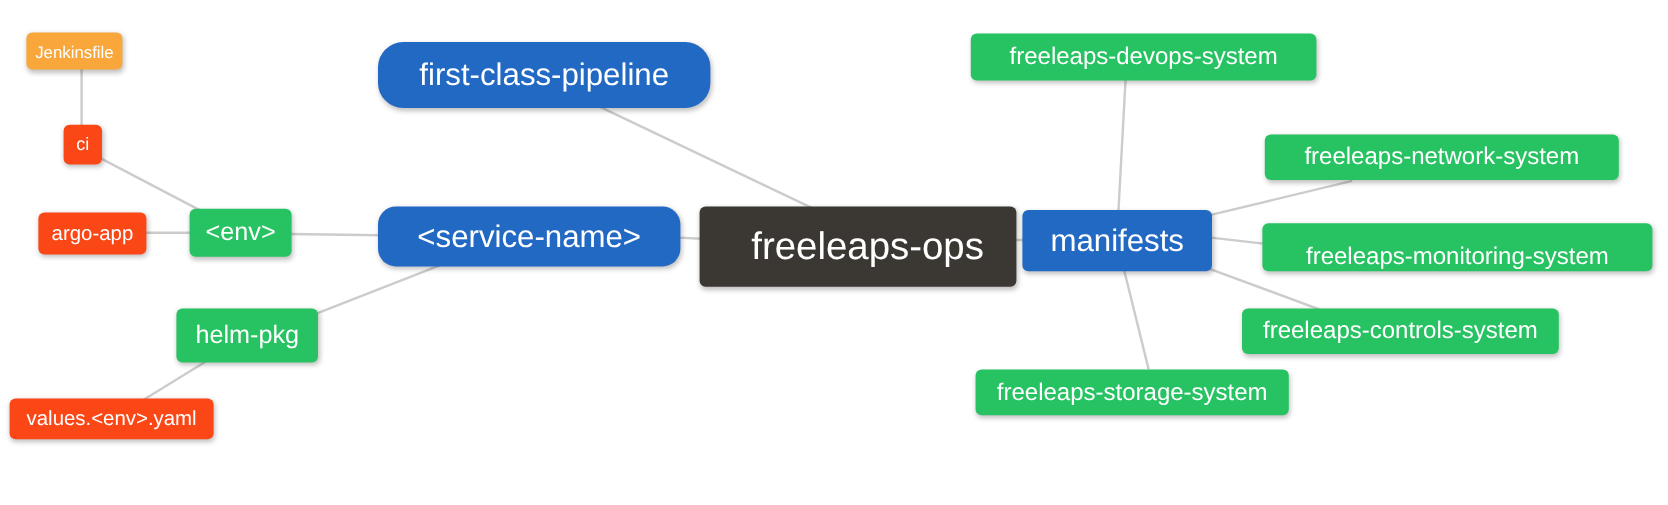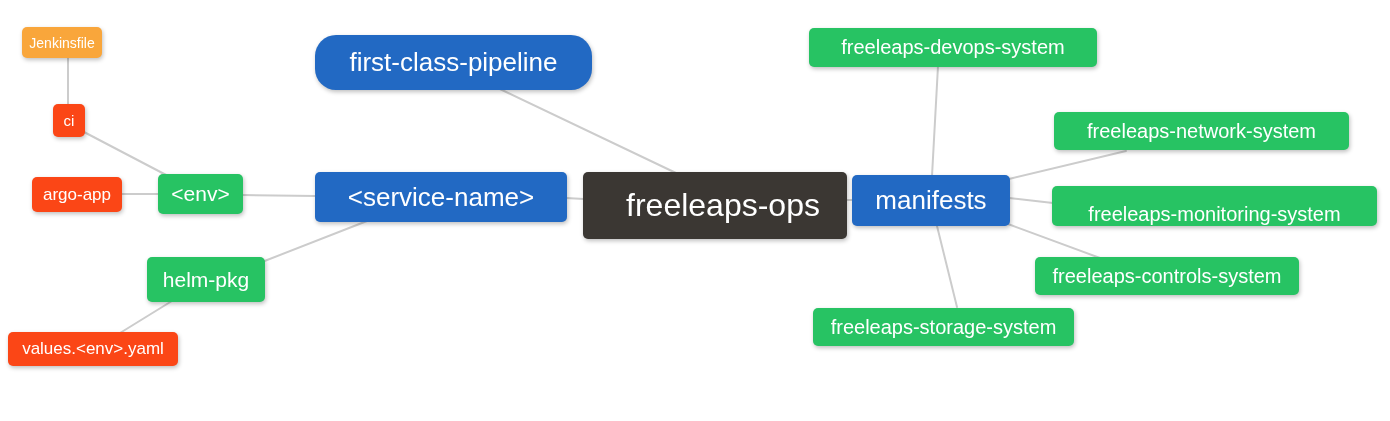--- a/index.html
+++ b/index.html
@@ -76,21 +76,21 @@
       </div>
       <div class="node" style="left: 147px; top: 257px; width: 118px; height: 45px; font-size: 21px; background: rgb(39, 195, 99); color: rgb(255, 255, 255);">
         <span>helm-pkg</span>
       </div>
       <div class="node" style="left: 8px; top: 332px; width: 170px; height: 34px; font-size: 17px; background: rgb(251, 70, 22); color: rgb(255, 255, 255);">
         <span>values.&lt;env&gt;.yaml</span>
       </div>
       <div class="node" style="left: 315px; top: 35px; width: 277px; height: 55px; font-size: 26px; background: rgb(34, 105, 195); color: rgb(255, 255, 255); border-radius: 21px;">
         <span>first-class-pipeline</span>
       </div>
-      <div class="node" style="left: 315px; top: 172px; width: 252px; height: 50px; font-size: 26px; background: rgb(34, 105, 195); color: rgb(255, 255, 255);">
+      <div class="node" style="left: 315px; top: 172px; width: 252px; height: 50px; font-size: 26px; background: rgb(34, 105, 195); color: rgb(255, 255, 255); border-radius: 15px;">
         <span>&lt;service-name&gt;</span>
       </div>
       <div class="node" style="left: 583px; top: 172px; width: 264px; height: 67px; font-size: 32px; background: rgb(59, 55, 51); color: rgb(255, 255, 255); padding-left: 16px;">
         <span>freeleaps-ops</span>
       </div>
       <div class="node" style="left: 852px; top: 175px; width: 158px; height: 51px; font-size: 26px; background: rgb(34, 105, 195); color: rgb(255, 255, 255);">
         <span>manifests</span>
       </div>
       <div class="node" style="left: 797px; top: 28px; width: 288px; height: 39px; font-size: 20px; background: rgb(39, 195, 99); color: rgb(255, 255, 255); margin-left: 12px;">
         <span>freeleaps-devops-system</span>

